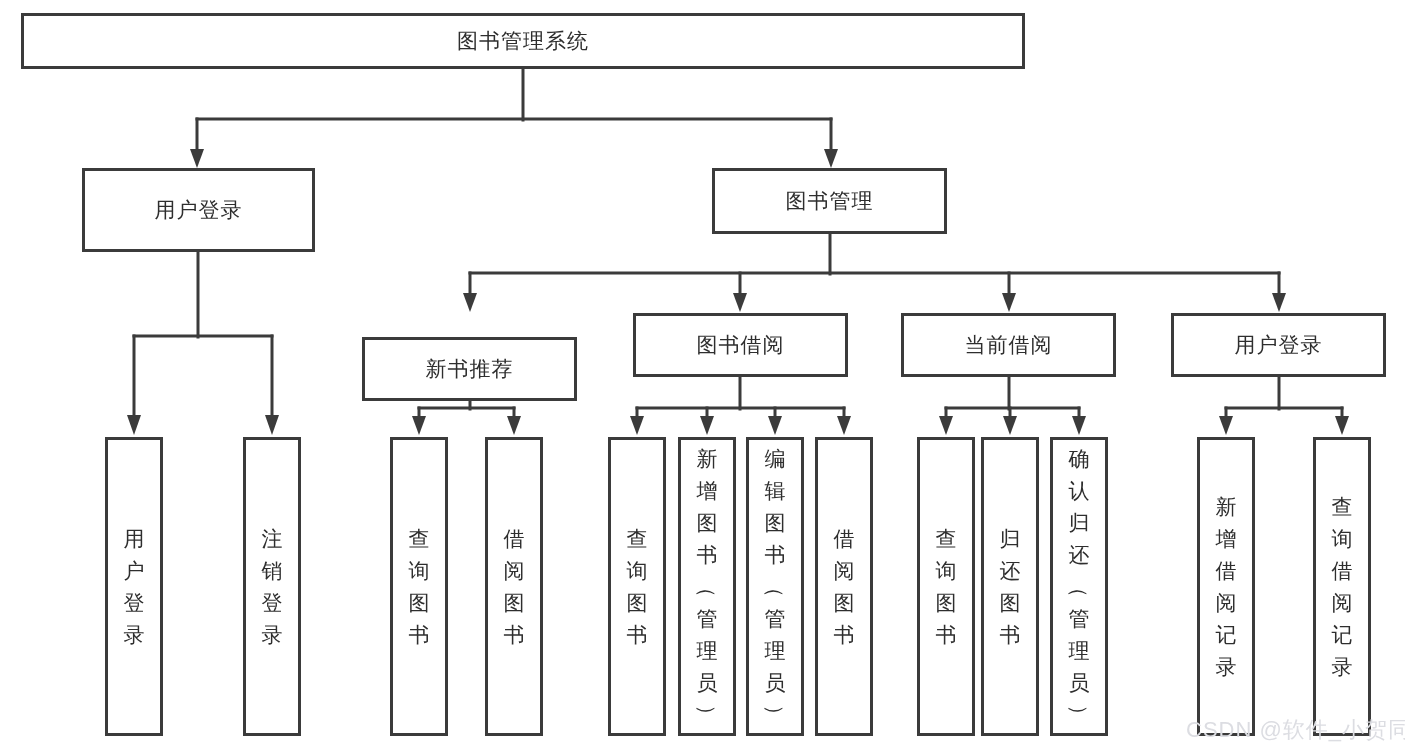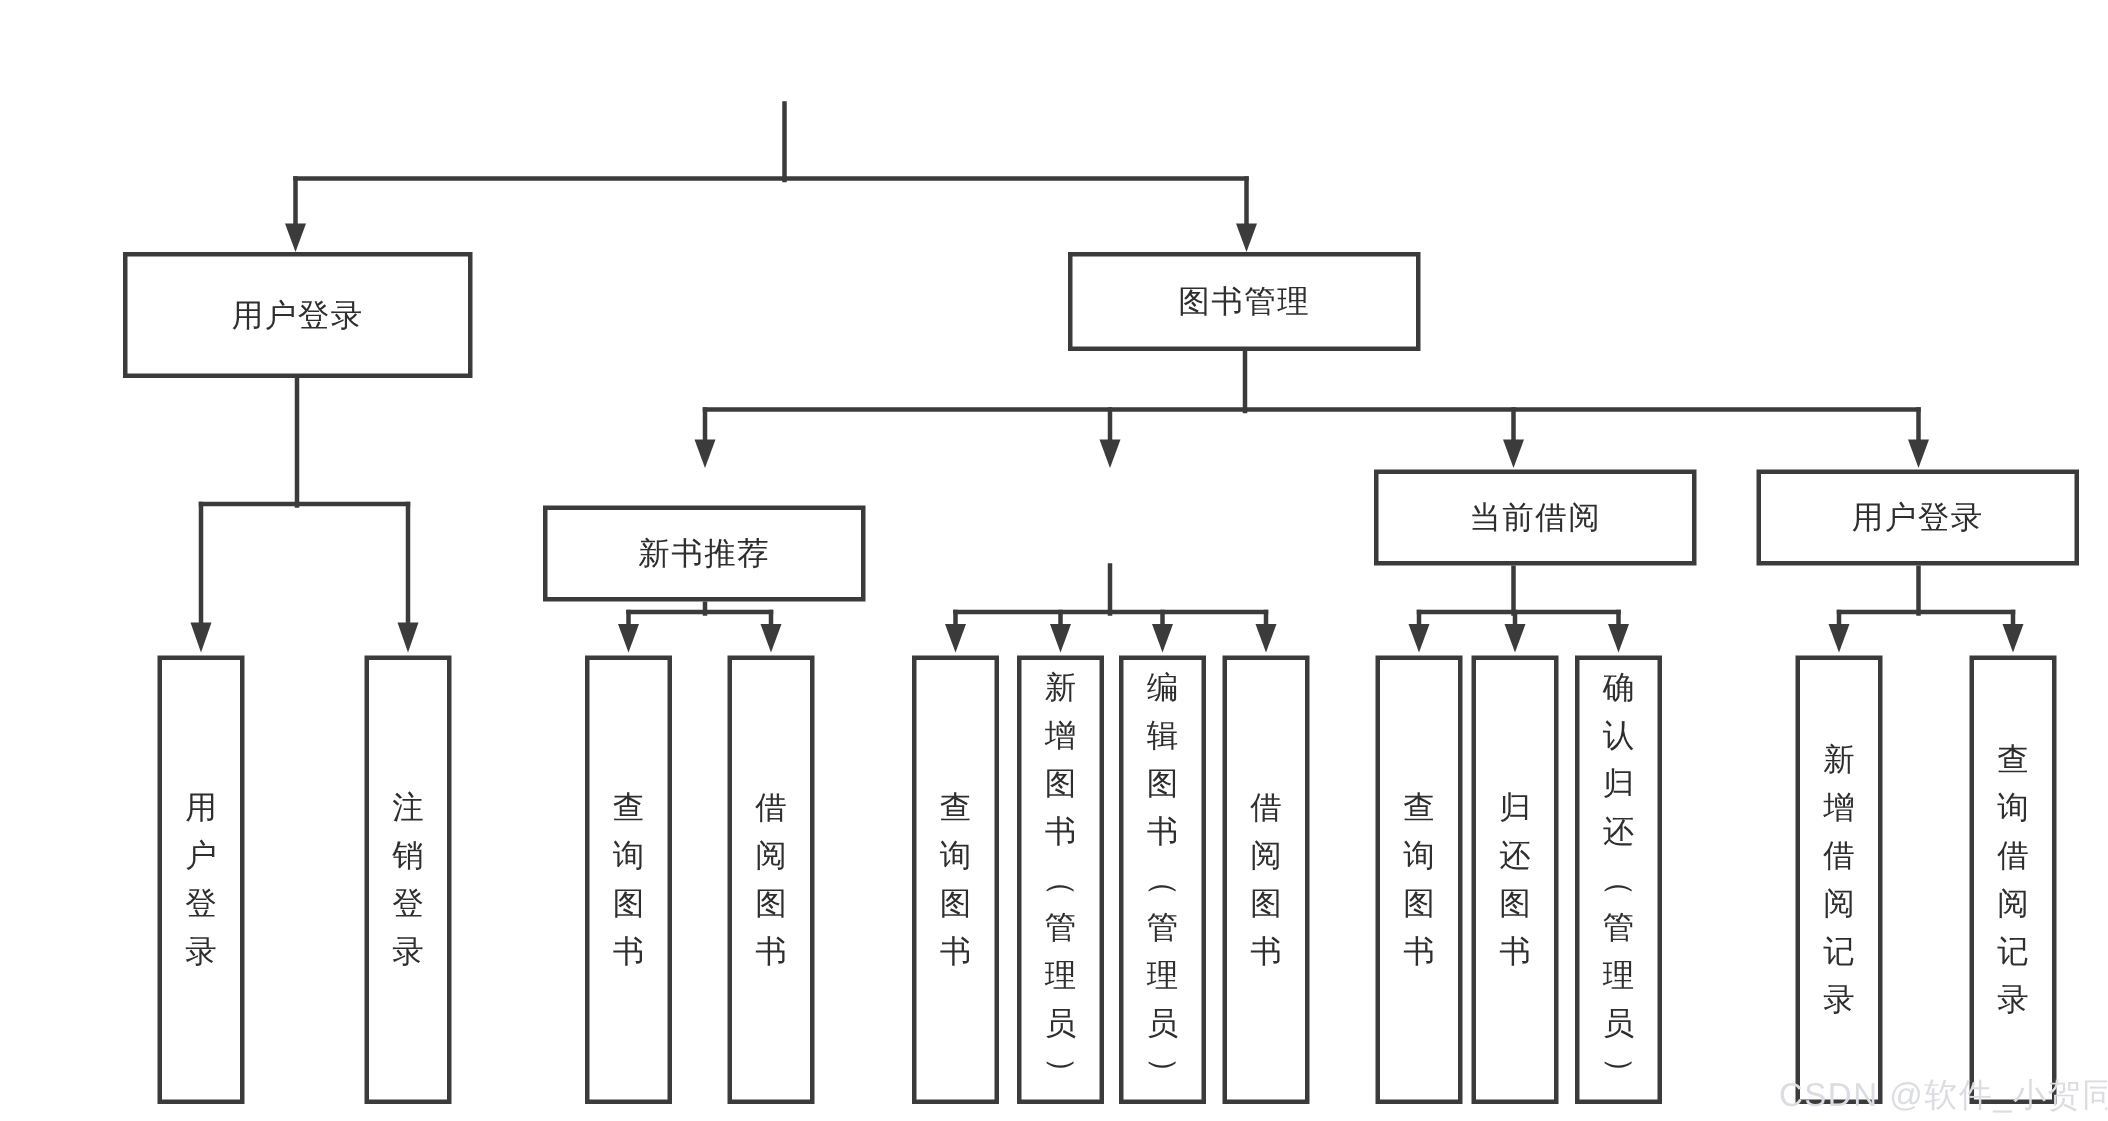--- a/index.html
+++ b/index.html
@@ -125,26 +125,28 @@
     <g>
       <line x1="1279" y1="377" x2="1279" y2="409"></line>
       <line x1="1226" y1="408" x2="1342" y2="408"></line>
       <line x1="1226" y1="408" x2="1226" y2="418"></line>
       <polygon points="1219,416 1233,416 1226,435"></polygon>
       <line x1="1342" y1="408" x2="1342" y2="418"></line>
       <polygon points="1335,416 1349,416 1342,435"></polygon>
     </g>
   </svg>
 
+  <div class="node" style="left:21px;top:13px;width:1004px;height:56px;">图书管理系统</div>
 
   <div class="node" style="left:82px;top:168px;width:233px;height:84px;">用户登录</div>
   <div class="node" style="left:712px;top:168px;width:235px;height:66px;">图书管理</div>
 
   <div class="node" style="left:362px;top:313px;width:215px;height:64px;margin-top:24px;">新书推荐</div>
-  <div class="node" style="left:901px;top:313px;width:215px;height:64px;margin-left:15px;">当前借阅</div>
+  <div class="node" style="left:633px;top:313px;width:215px;height:64px;">图书借阅</div>
+  <div class="node" style="left:901px;top:313px;width:215px;height:64px;">当前借阅</div>
   <div class="node" style="left:1171px;top:313px;width:215px;height:64px;">用户登录</div>
 
   <div class="leaf" style="left:105px;">
       <span class="vchar">用</span>
       <span class="vchar">户</span>
       <span class="vchar">登</span>
       <span class="vchar">录</span>
     </div>
   <div class="leaf" style="left:243px;">
       <span class="vchar">注</span>

